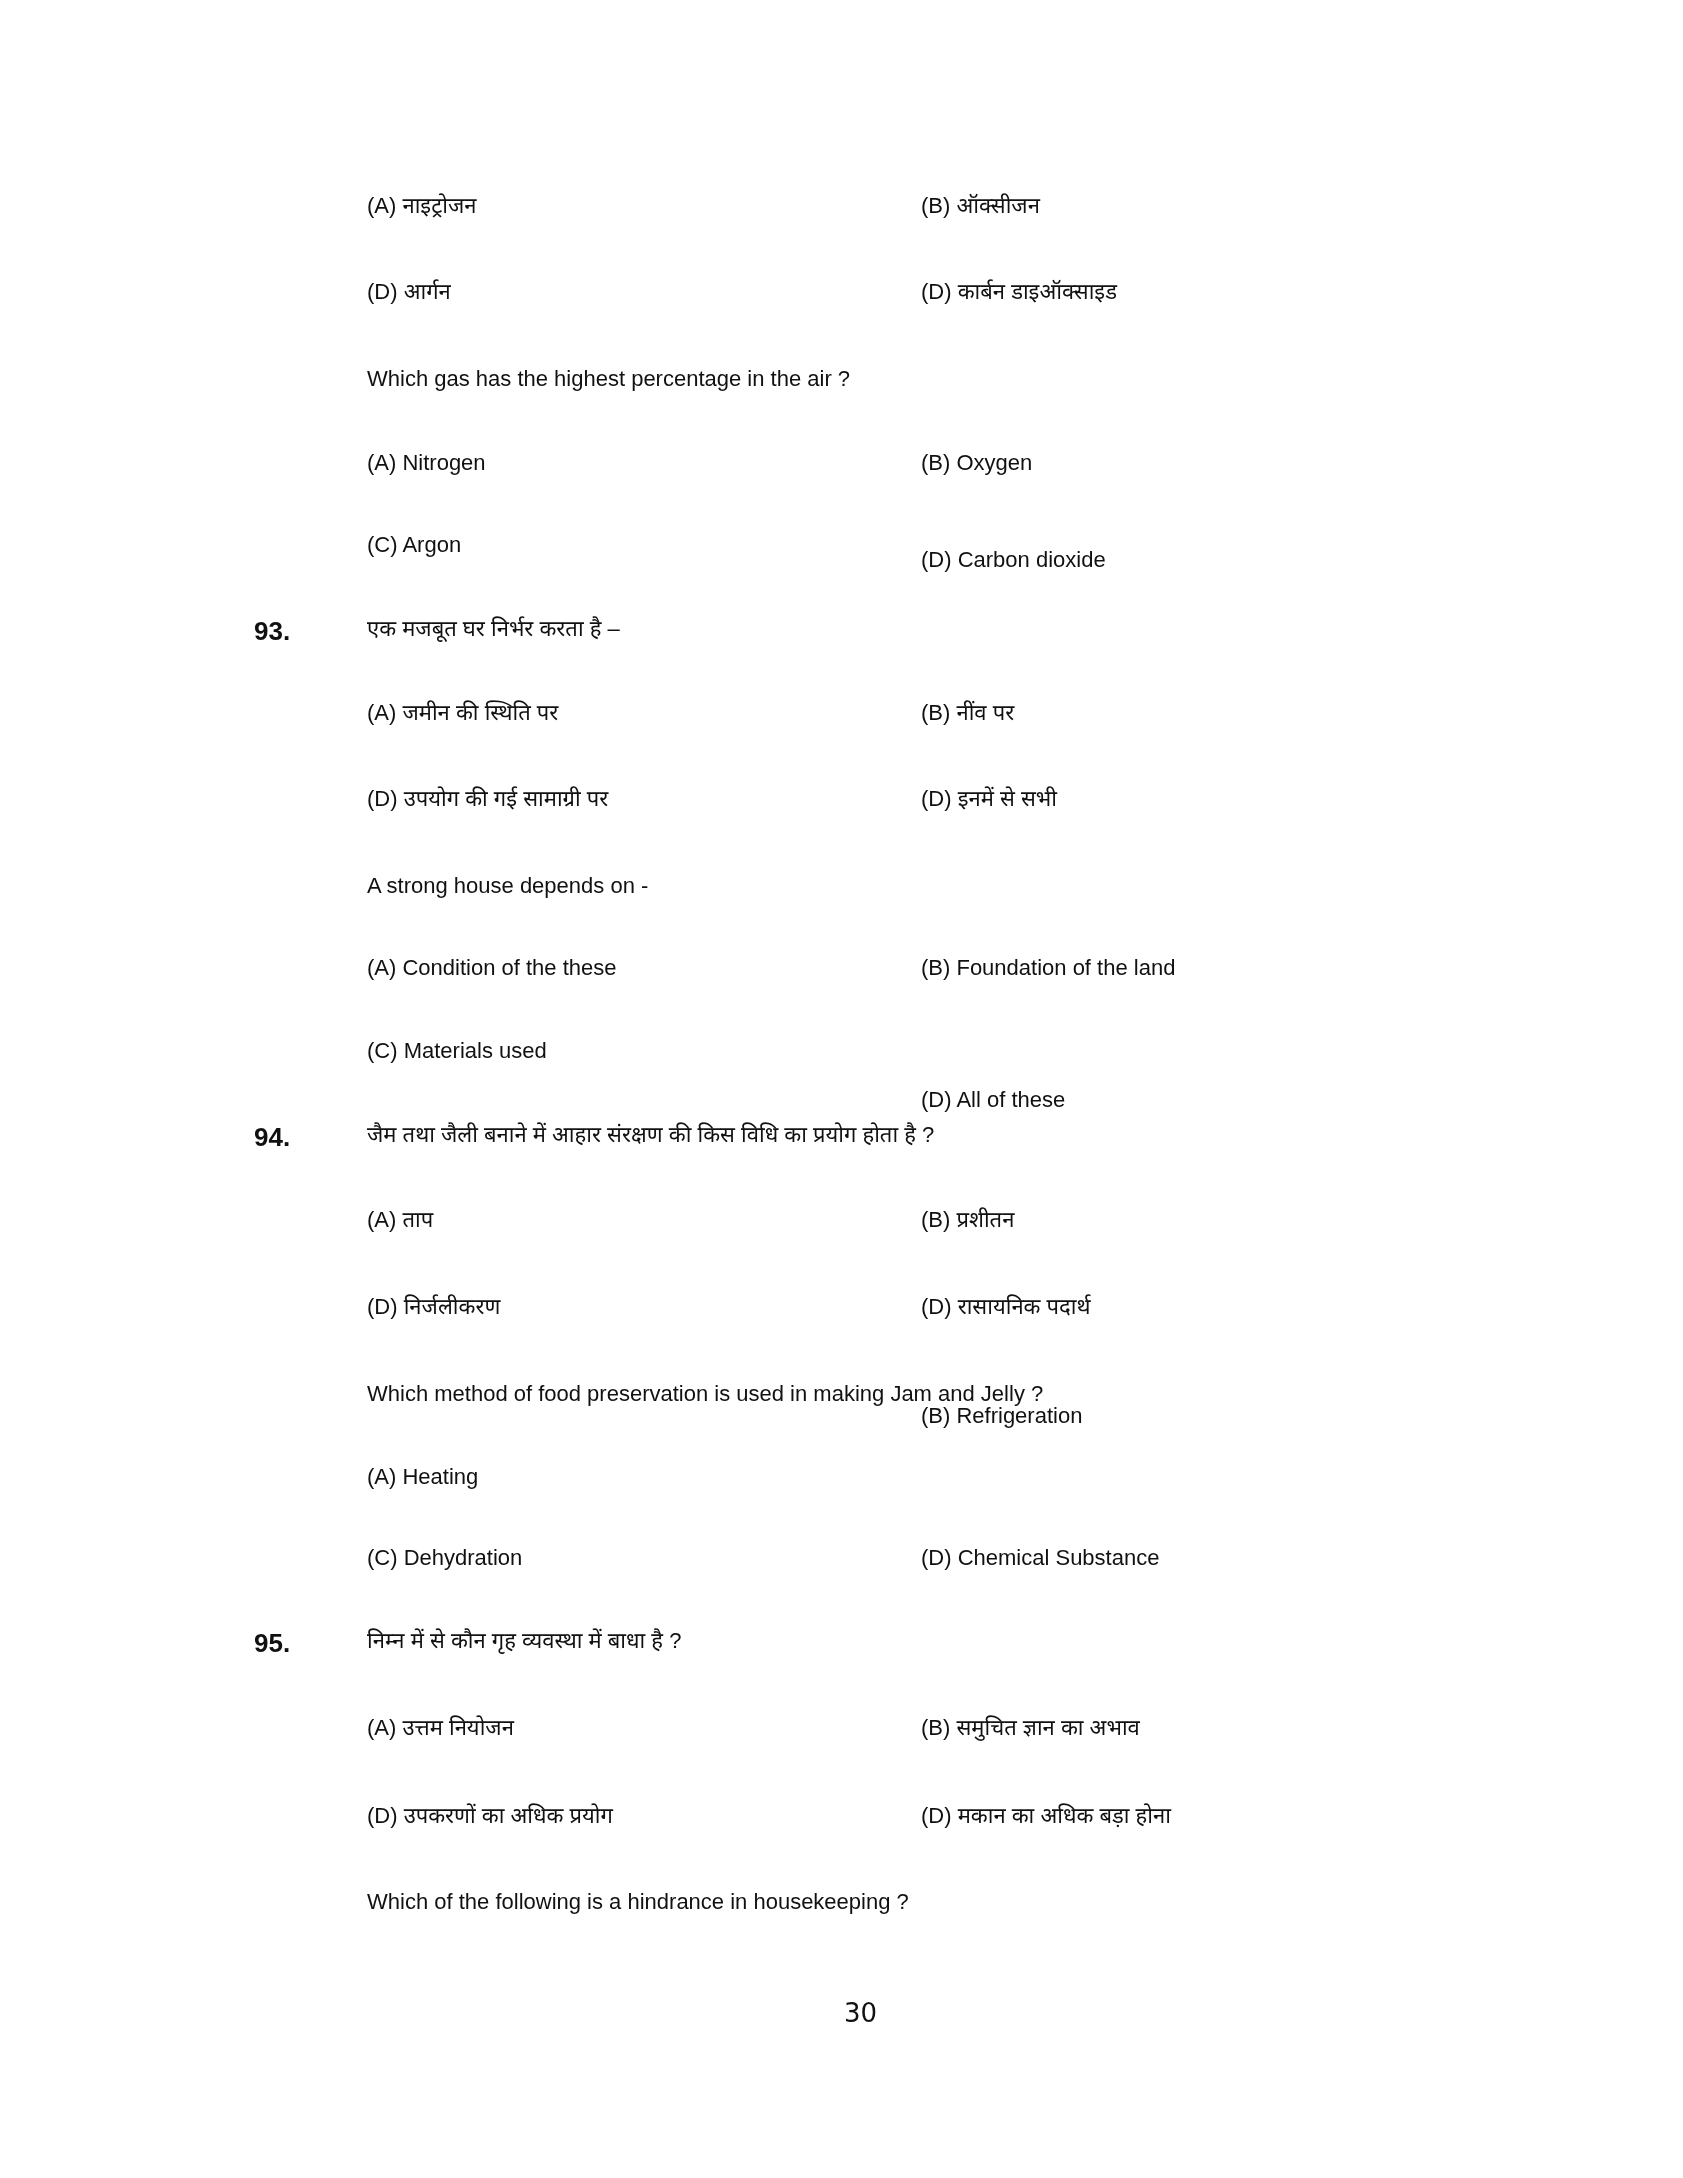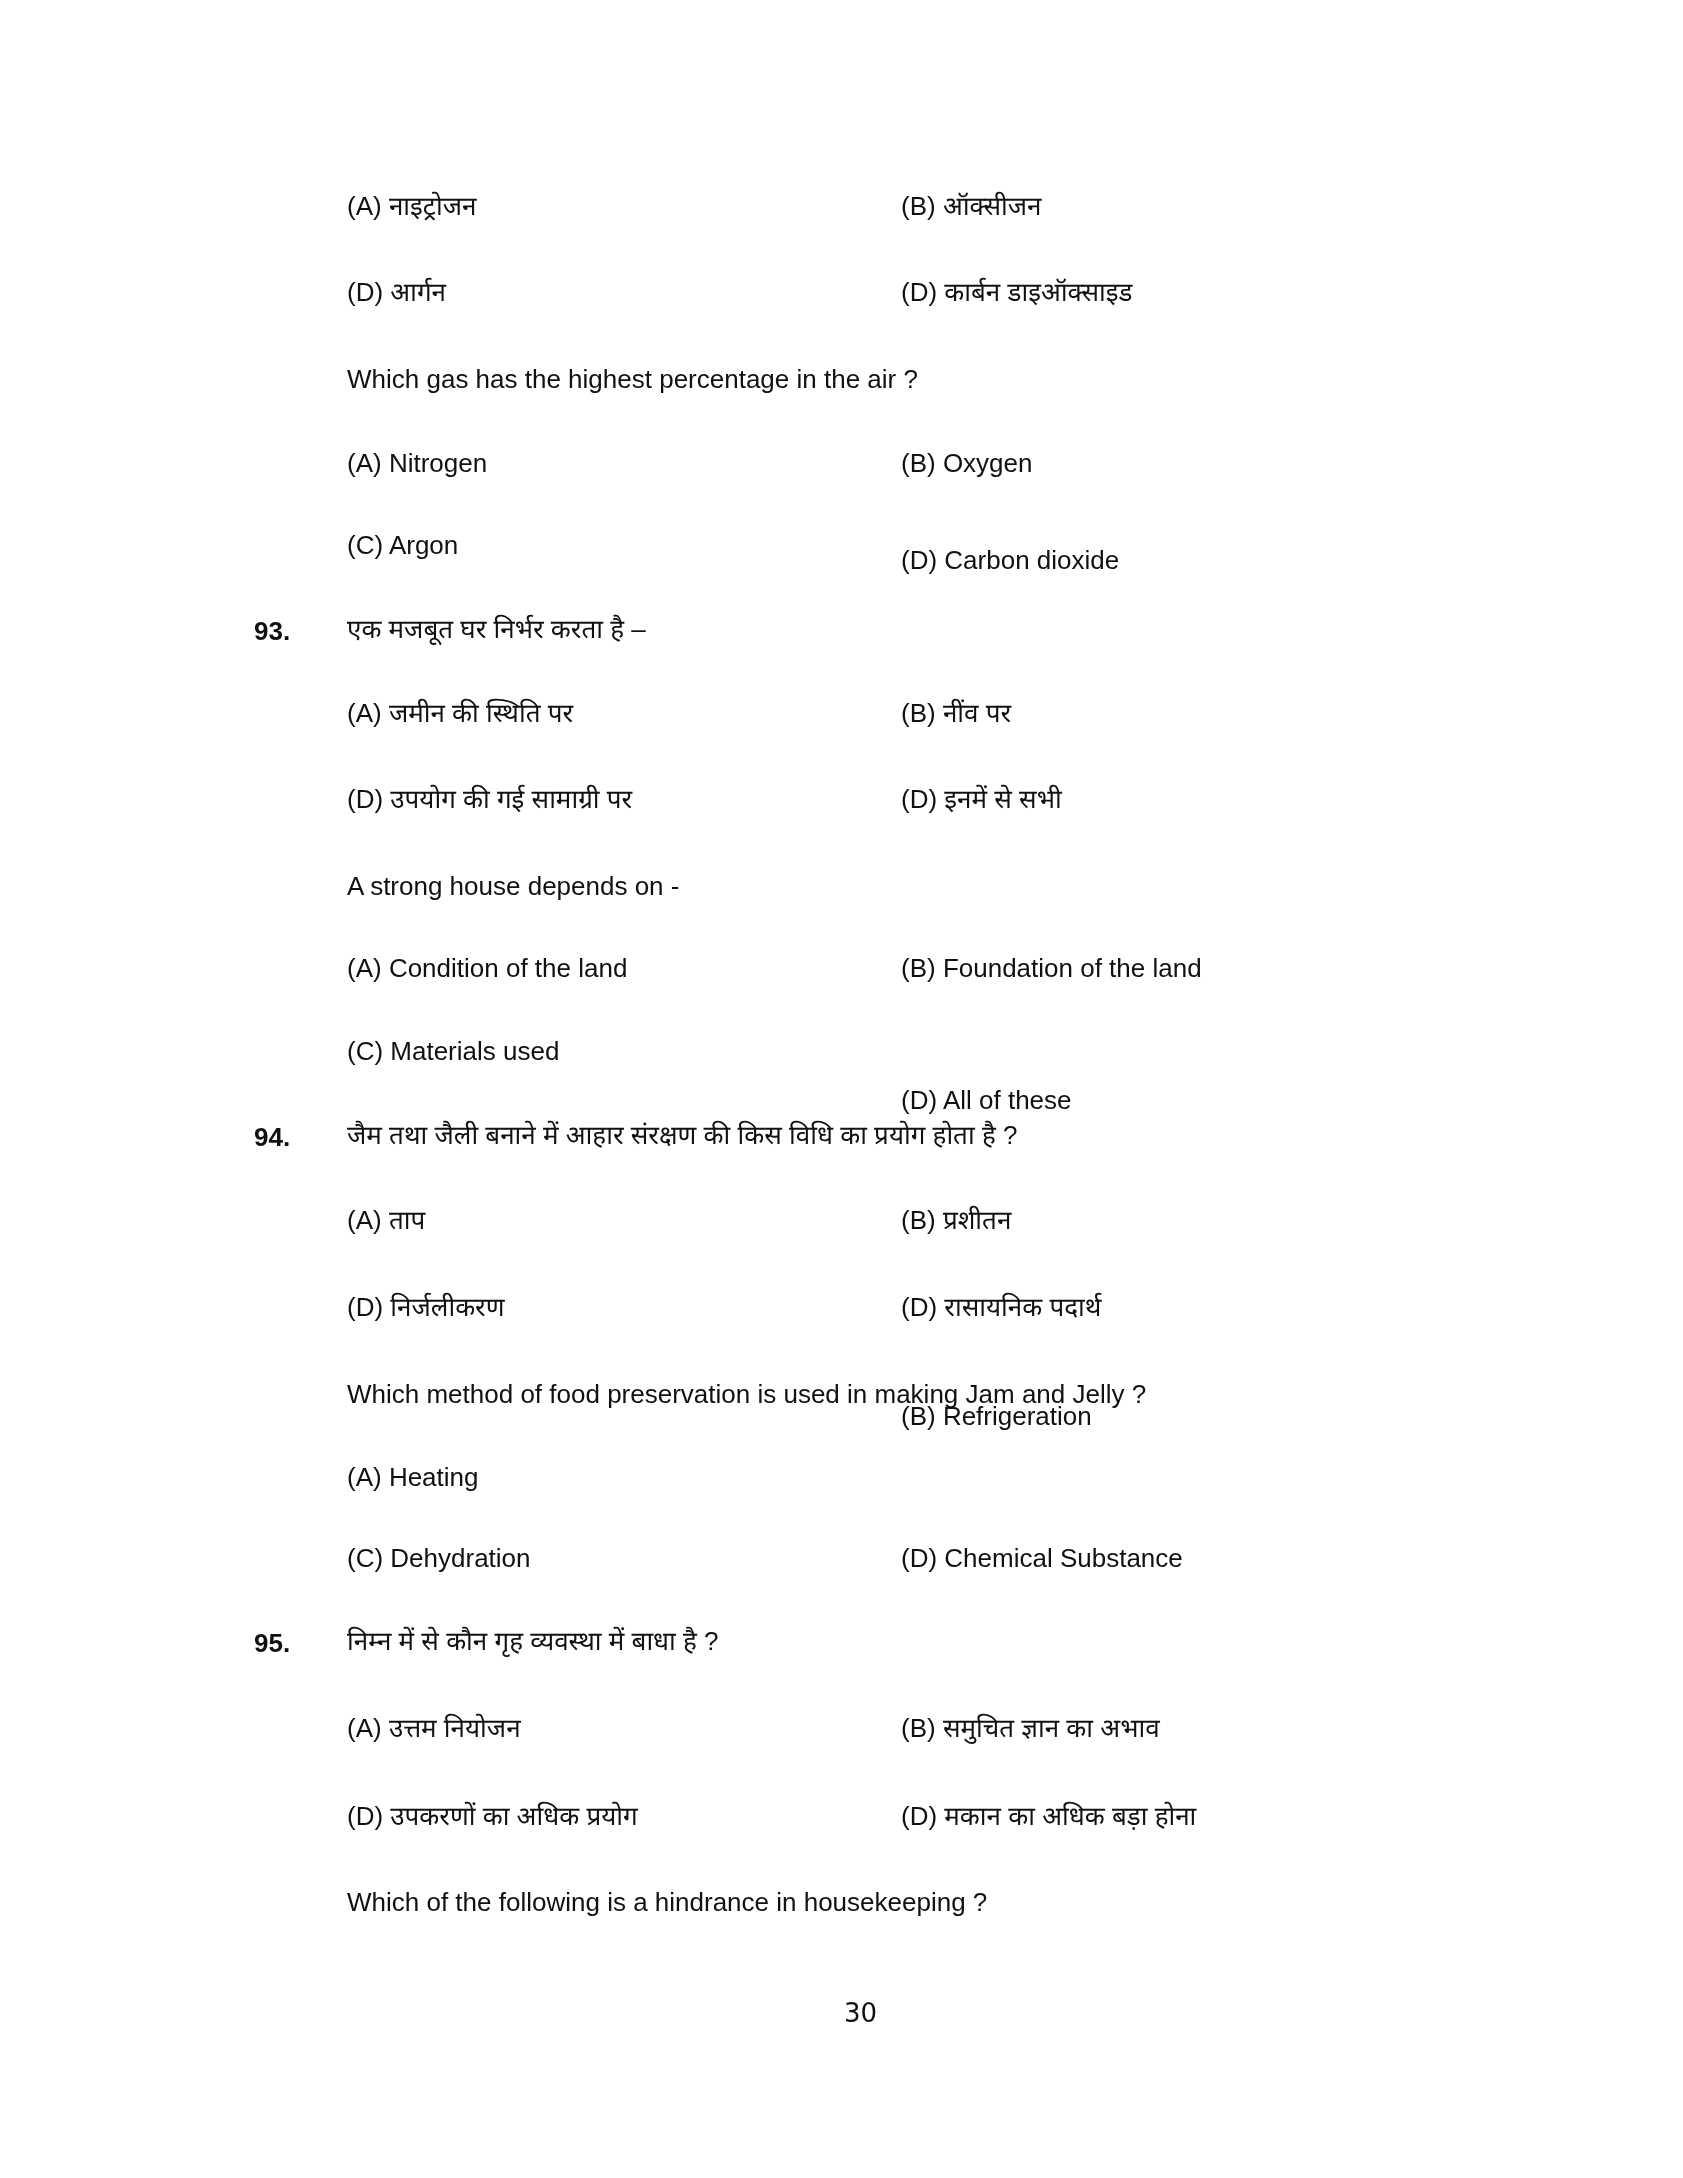--- a/index.html
+++ b/index.html
@@ -1,18 +1,18 @@
 <!DOCTYPE html>
 <html><head>
 <meta charset="utf-8">
 <style>
   html, body { margin:0; padding:0; background:#ffffff; }
   body { width:1683px; height:2178px; position:relative; overflow:hidden;
          font-family:"Liberation Sans", "DejaVu Sans", sans-serif; color:#111111; }
-  .line { position:absolute; font-size:26px; line-height:40px; white-space:nowrap; }
+  .line { position:absolute; font-size:22px; line-height:40px; white-space:nowrap;margin-left:20px; }
   .qnum { position:absolute; font-size:26px; line-height:40px; left:254px;font-weight:bold; }
   .colA { left:347px; }
   .colB { left:901px; }
   .full { left:347px; }
   .pagenum { position:absolute; left:844px; top:1996px; font-size:26px; line-height:34px;
              font-family:"DejaVu Sans", sans-serif; }
 </style>
 </head>
 <body>
 
@@ -29,21 +29,21 @@
 </div>
 
 <div>
   <div class="qnum" style="top:611px">93.</div>
   <div class="line full" style="top:609px">एक मजबूत घर निर्भर करता है –</div>
   <div class="line colA" style="top:693px">(A) जमीन की स्थिति पर</div>
   <div class="line colB" style="top:693px">(B) नींव पर</div>
   <div class="line colA" style="top:779px">(D) उपयोग की गई सामाग्री पर</div>
   <div class="line colB" style="top:779px">(D) इनमें से सभी</div>
   <div class="line full" style="top:866px">A strong house depends on -</div>
-  <div class="line colA" style="top:948px">(A) Condition of the land</div>
+  <div class="line colA" style="top:948px">(A) Condition of the these</div>
   <div class="line colB" style="top:948px">(B) Foundation of the land</div>
   <div class="line colA" style="top:1031px">(C) Materials used</div>
   <div class="line colB" style="top:1080px">(D) All of these</div>
 </div>
 
 <div>
   <div class="qnum" style="top:1117px">94.</div>
   <div class="line full" style="top:1115px">जैम तथा जैली बनाने में आहार संरक्षण की किस विधि का प्रयोग होता है ?</div>
   <div class="line colA" style="top:1200px">(A) ताप</div>
   <div class="line colB" style="top:1200px">(B) प्रशीतन</div>

